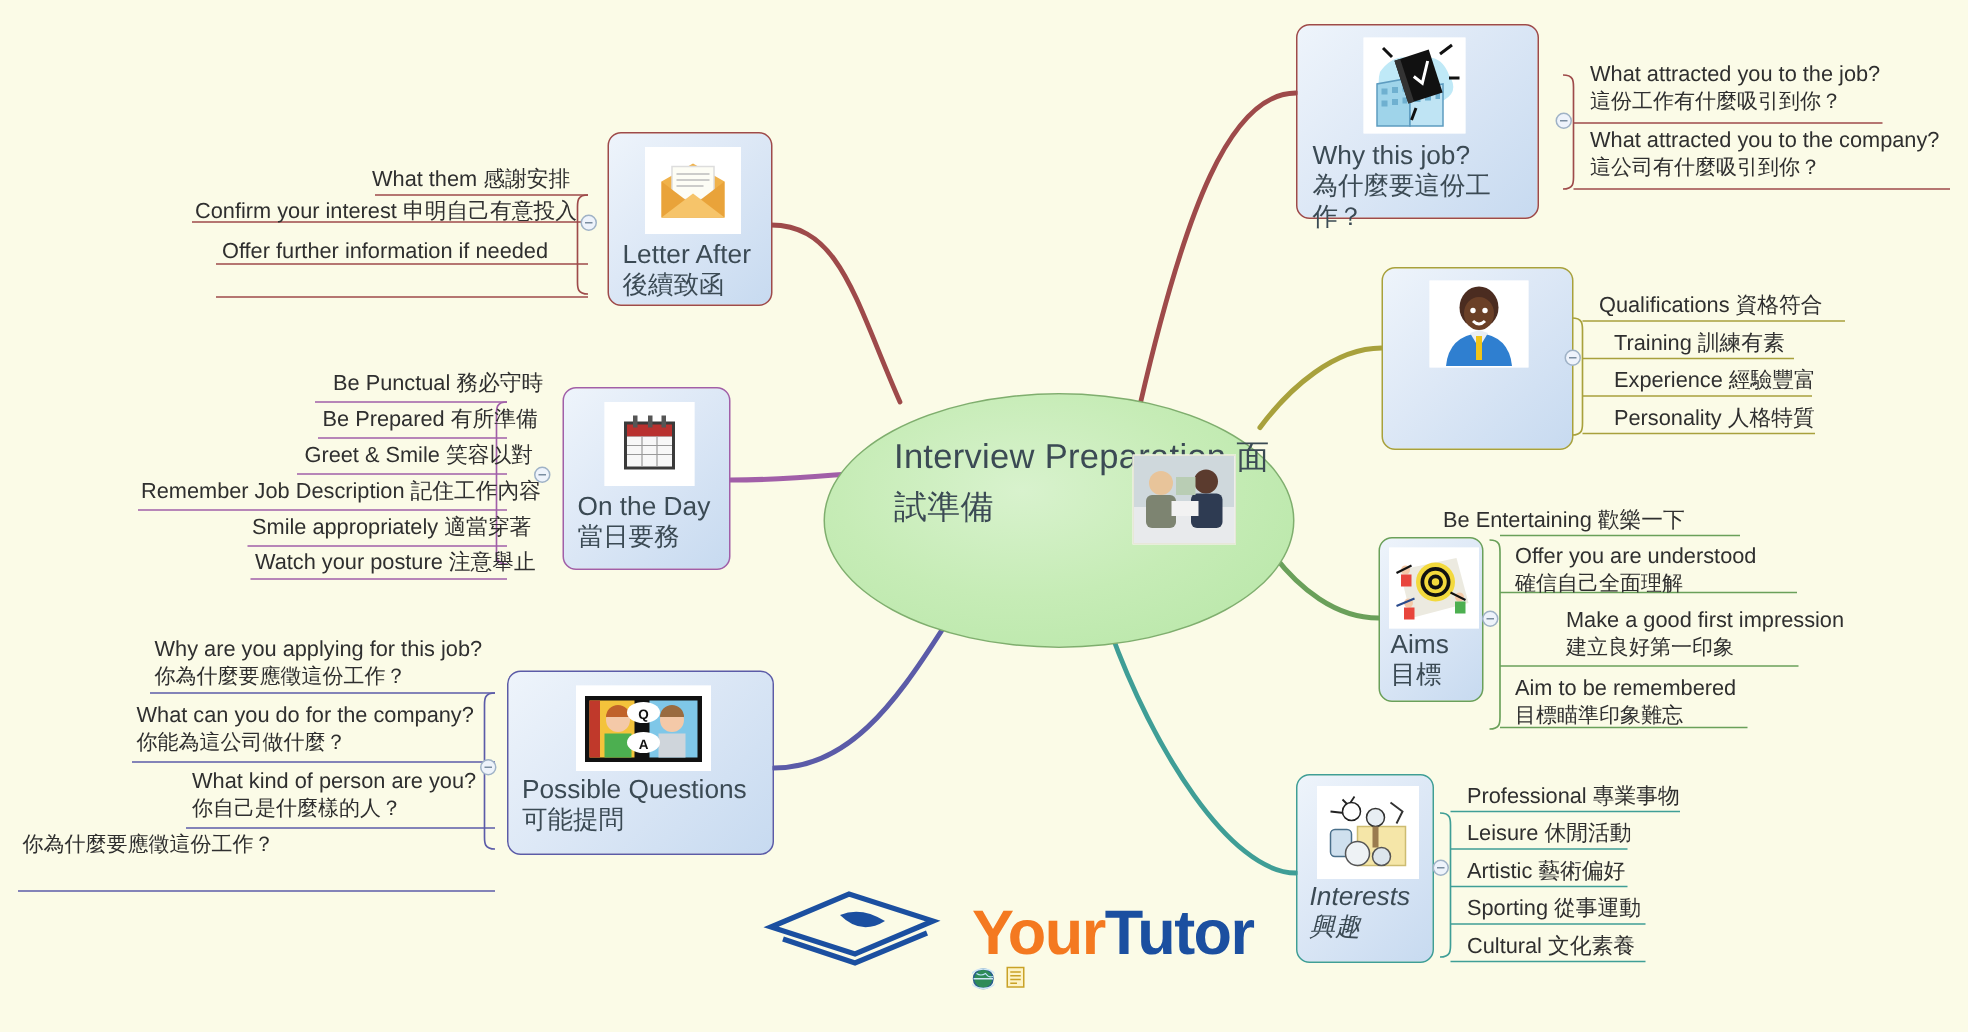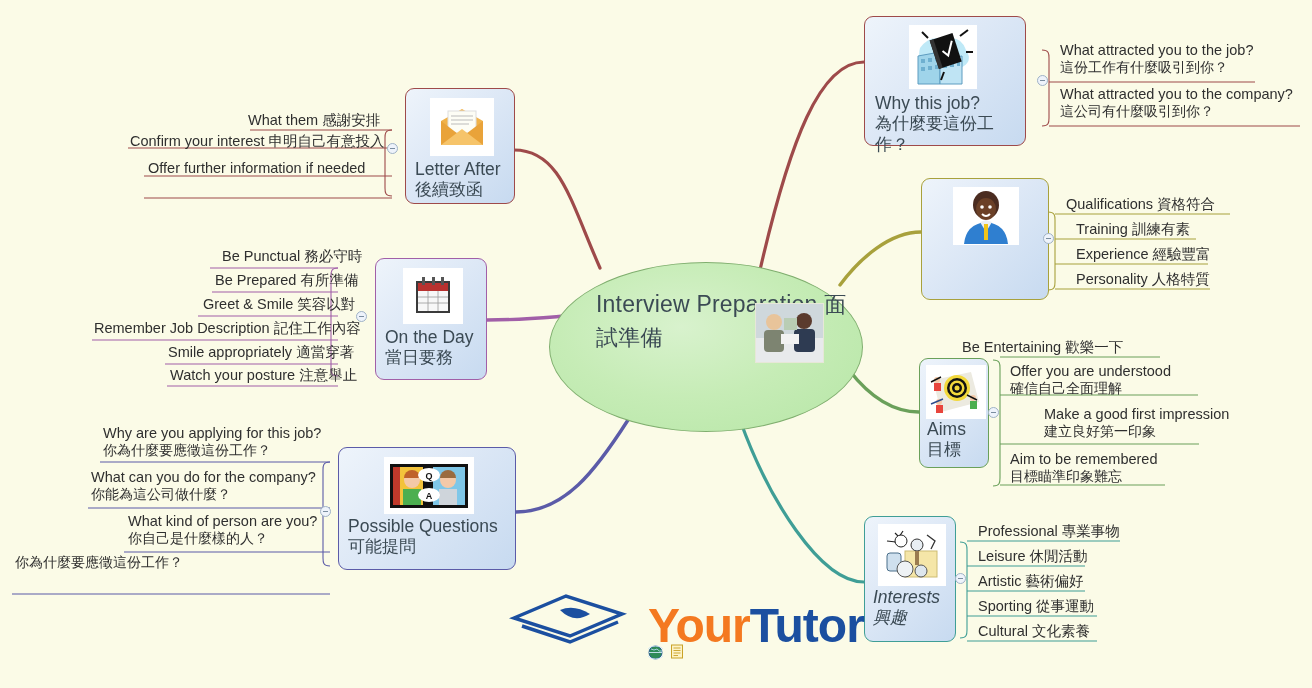--- a/index.html
+++ b/index.html
@@ -57,21 +57,21 @@
   .toggle{
     position:absolute;width:11px;height:11px;border-radius:50%;
     background:#eef3fb;border:1px solid #9fb2c6;box-sizing:border-box;
   }
   .toggle:after{
     content:"";position:absolute;left:2px;top:4px;width:5px;height:1px;background:#7a8da0;
   }
 
   
   .logo{position:absolute;left:500px;top:592px;width:320px;height:60px;}
-  .logo-text{position:absolute;left:148px;top:6px;font-size:48px;font-weight:bold;letter-spacing:-1px;text-align:right;}
+  .logo-text{position:absolute;left:148px;top:6px;font-size:42px;font-weight:bold;letter-spacing:-1px;text-align:right;}
   .logo-your{color:#f47920;}
   .logo-tutor{color:#1b4fa0;}
   .logo-mini{position:absolute;left:148px;top:52px;display:flex;gap:7px;align-items:center;}
 </style>
 </head>
 <body>
 
 <div id="canvas">
 
   <svg id="wires" viewBox="0 0 1312 688">

